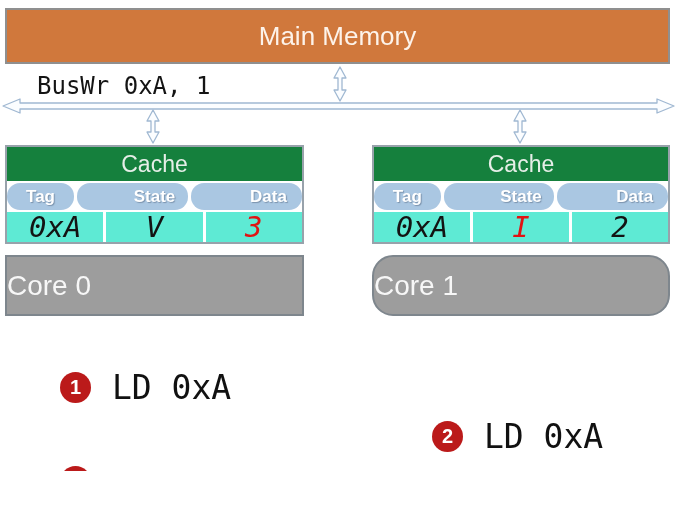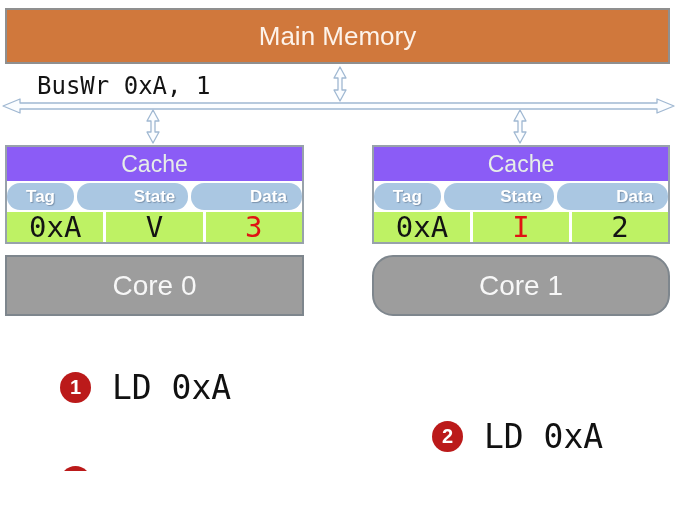--- a/index.html
+++ b/index.html
@@ -27,44 +27,44 @@
   #arrow-layer { position:absolute; left:0; top:0; width:677px; height:513px; pointer-events:none; }
 
   
   .cache-table {
     position:absolute; top:145px; box-sizing:border-box;
     border:2px solid #98a2ab; background:#ffffff;
   }
   #cache-0 { left:5px;  width:299px; }
   #cache-1 { left:372px; width:298px; }
   .cache-title {
-    height:34px; background:#8b5cf6; color:#e6eee8;
+    height:34px; background:#15803d; color:#e6eee8;
     display:flex; align-items:center; justify-content:center; font-size:23px;
   }
   .cache-cols { display:flex; height:27px; margin-top:2px; }
   .cache-cols .col {
     flex:1; background:#aac7e2; color:#ffffff; font-weight:bold; font-size:17px;
     display:flex; align-items:center; justify-content:center;
     text-shadow:1px 1px 1px rgba(92,112,136,0.6);
     border-radius:13px;
   }
   .cache-cols .col + .col { margin-left:3px;padding-left:44px; }
   .cache-vals { display:flex; height:30px; margin-top:2px; }
   .cache-vals .val {
-    flex:1; background:#bef264; color:#131313; font-size:29px; line-height:30px;
-    display:flex; align-items:center; justify-content:center;
+    flex:1; background:#5eead4; color:#131313; font-size:29px; line-height:30px;
+    display:flex; align-items:center; justify-content:center;font-style:italic;
   }
   .cache-vals .val + .val { margin-left:3px; }
   .val.red { color:#e01313; }
 
   
   .core-box {
     position:absolute; top:255px; height:61px; box-sizing:border-box;
     background:#9d9d9d; border:2px solid #7e868d;
-    display:flex; align-items:center; justify-content:center;
+    display:flex; align-items:center; justify-content:flex-start;
     color:#f7f7f7; font-size:28px;
   }
   #core-0 { left:5px;  width:299px; }
   #core-1 { left:372px; width:298px;border-radius:21px; }
 
   
   .step { position:absolute; display:flex; align-items:center; gap:21px; }
   #step-1 { left:60px;  top:368px; }
   #step-2 { left:432px; top:417px; }
   #step-3 { left:60px;  top:466px; }

